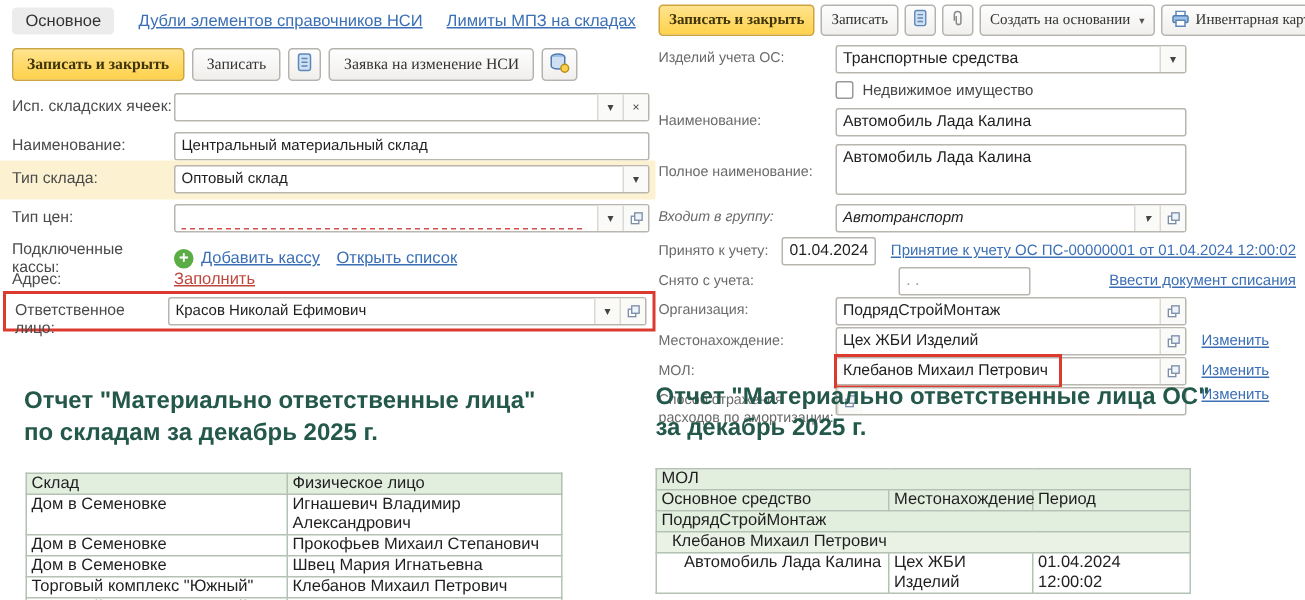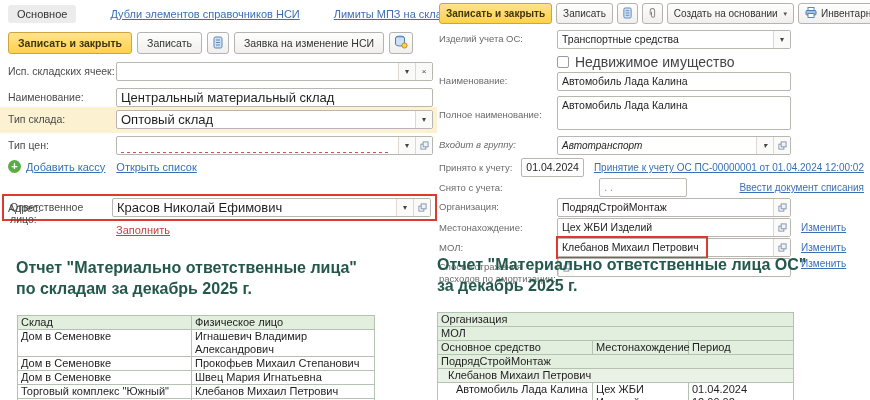--- a/index.html
+++ b/index.html
@@ -5,29 +5,29 @@
   * { margin:0; padding:0; box-sizing:border-box; }
   html,body { background:#fff; }
   body { font-family:"Liberation Sans", sans-serif; }
   .screen { position:relative; width:870px; height:400px; background:#fff; overflow:hidden; }
 
   
   .abs { position:absolute; }
   .frow { position:absolute; display:flex; align-items:flex-start; }
   .flabel { font-size:10.5px; color:#4a4a4a; padding-top:3px; }
   .combo { display:flex; align-items:stretch; border:1px solid #b9b6b0; border-radius:2px; background:#fff; height:19px; }
-  .combo .txt { flex:1; font-size:13px; line-height:17px; padding:0 4px; color:#1f1f1f; white-space:nowrap; overflow:hidden; }
+  .combo .txt { flex:1; font-size:10px; line-height:17px; padding:0 4px; color:#1f1f1f; white-space:nowrap; overflow:hidden; }
   .combo .txt.empty-req { background-image:repeating-linear-gradient(to right,#d05050 0 3px,transparent 3px 6px); background-size:96% 1px; background-repeat:no-repeat; background-position:4px 15px; }
   .combo .sfx { width:17px; border-left:1px solid #ddd9d2; background:#fafaf8; text-align:center; font-size:8px; line-height:17px; color:#444; cursor:pointer; display:flex; align-items:center; justify-content:center; }
   .link { font-size:11px; color:#3b6fb5; text-decoration:underline; cursor:pointer; white-space:nowrap; }
-  .link.red { color:#c0463c;margin-top:44px; }
-  .btn { display:inline-flex; align-items:center; gap:4px; height:22px; padding:0 9px; background:linear-gradient(#fefefe,#f0efed); border:1px solid #b5b3ae; border-radius:3px; font-size:10.5px; color:#333; cursor:pointer; white-space:nowrap; }
+  .link.red { color:#c0463c; }
+  .btn { display:inline-flex; align-items:center; gap:4px; height:22px; padding:0 9px; background:linear-gradient(#fefefe,#f0efed); border:1px solid #b5b3ae; border-radius:3px; font-size:10.5px; color:#333; cursor:pointer; white-space:nowrap;font-family:Liberation Serif, serif; }
   .btn.primary { background:linear-gradient(#ffe globalization, #ffd), linear-gradient(#ffe38d,#ffd24b); background:linear-gradient(#ffe38d,#ffd24b); border-color:#cda43e; font-weight:bold; color:#40350a; }
   .btn.iconb { padding:0 4px; }
-  .tabbar { position:absolute; display:flex; align-items:center; gap:34px; }
+  .tabbar { position:absolute; display:flex; align-items:center; gap:16px; }
   .tab-active { background:#ececec; border-radius:3px; padding:3px 9px; font-size:11px; color:#333; cursor:pointer; }
   .tab-link { font-size:11px; }
   .redwrap { position:absolute; border:2px solid #dd3a2f; }
   .cream { position:absolute; background:#fcf2d2; }
   .chk { width:12px; height:12px; border:1px solid #9a9a9a; border-radius:2px; background:#fff; cursor:pointer; }
   .plus { width:13px; height:13px; border-radius:50%; background:#5aac44; color:#fff; font-size:11px; line-height:12px; text-align:center; font-weight:bold; }
   .molbox { position:absolute; left:-2px; top:-3px; height:23px; width:152px; border:2px solid #dd3a2f; pointer-events:none; }
 
   
   .rep-title { position:absolute; font-size:16px; font-weight:bold; color:#24584a; line-height:1.3; }
@@ -110,20 +110,21 @@
         <div class="sfx">
           <svg width="9" height="9" viewBox="0 0 10 10">
               <rect x="1" y="3.5" width="5.5" height="5.5" fill="#fff" stroke="#7d8fa8"></rect>
               <rect x="3.5" y="1" width="5.5" height="5.5" fill="#eef3fa" stroke="#7d8fa8"></rect>
             </svg>
         </div>
       </div>
     </div>
 
     <div class="frow" style="left:8px;top:160px;align-items:center;gap:5px;">
+      <div class="flabel" style="width:103px;padding-top:0;">Подключенные кассы:</div>
       <span class="plus">+</span>
       <a class="link">Добавить кассу</a>
       <a class="link" style="margin-left:6px;">Открыть список</a>
     </div>
 
     <div class="frow" style="left:8px;top:180px;align-items:center;">
       <div class="flabel" style="width:108px;padding-top:0;">Адрес:</div>
       <a class="link red">Заполнить</a>
     </div>
 
@@ -185,21 +186,21 @@
     <div class="frow" style="left:2px;top:30px;width:352px;">
       <div class="flabel" style="width:118px;font-size:9.5px;color:#6a6a6a;">Изделий учета ОС:</div>
       <div class="combo" style="flex:1;">
         <div class="txt" style="font-size:10.5px;">Транспортные средства</div>
         <div class="sfx">▾</div>
       </div>
     </div>
 
     <div class="frow" style="left:120px;top:54px;align-items:center;gap:6px;">
       <span class="chk"></span>
-      <span style="font-size:14px;color:#444;">Недвижимое имущество</span>
+      <span style="font-size:10px;color:#444;">Недвижимое имущество</span>
     </div>
 
     <div class="frow" style="left:2px;top:72px;width:352px;">
       <div class="flabel" style="width:118px;font-size:9.5px;color:#6a6a6a;">Наименование:</div>
       <div class="combo" style="flex:1;">
         <div class="txt" style="font-size:10.5px;">Автомобиль Лада Калина</div>
       </div>
     </div>
 
     <div class="frow" style="left:2px;top:96px;width:352px;align-items:center;">
@@ -339,23 +340,20 @@
       <div>Отчет "Материально ответственные лица ОС"</div>
       <div>за декабрь 2025 г.</div>
     </div>
     <table class="rep" style="left:437px;top:312px;width:356px;">
       <colgroup>
           <col style="width:155px">
           <col style="width:96px">
           <col style="width:105px">
         </colgroup>
       <tbody>
-          <tr>
-        <td class="grp" colspan="3">Организация</td>
-      </tr>
       <tr>
         <td class="grp" colspan="3">МОЛ</td>
       </tr>
       <tr>
         <td class="hdr">Основное средство</td>
         <td class="hdr">Местонахождение</td>
         <td class="hdr">Период</td>
       </tr>
       <tr>
         <td class="grp" colspan="3">ПодрядСтройМонтаж</td>

